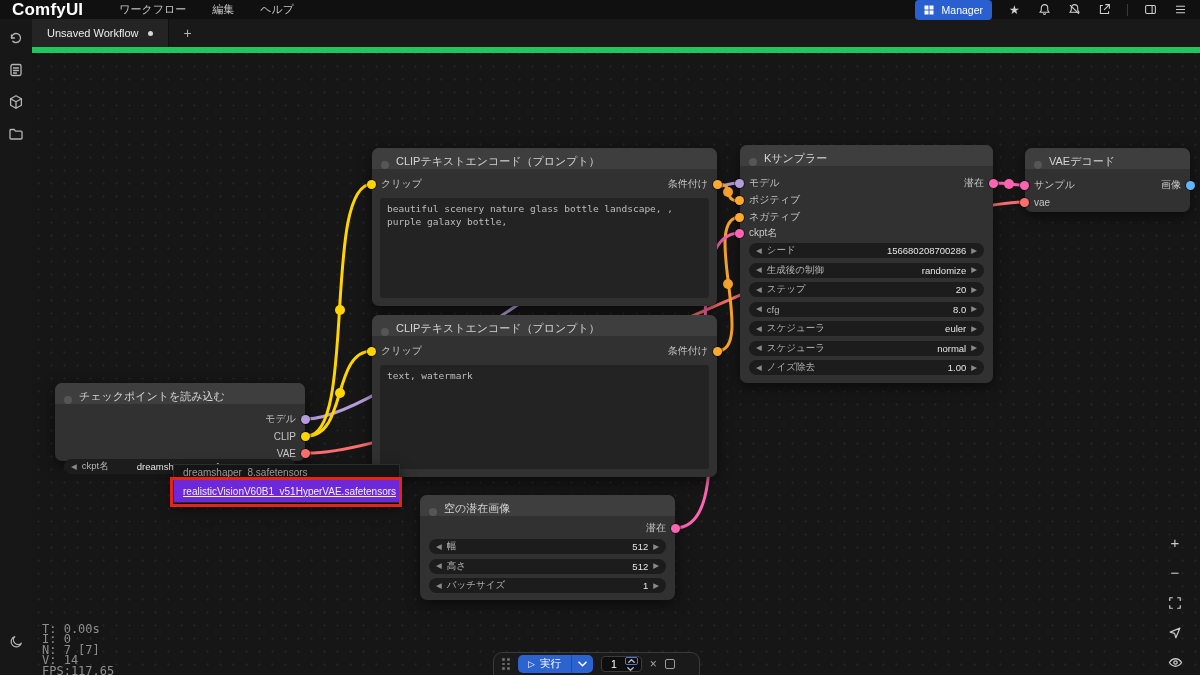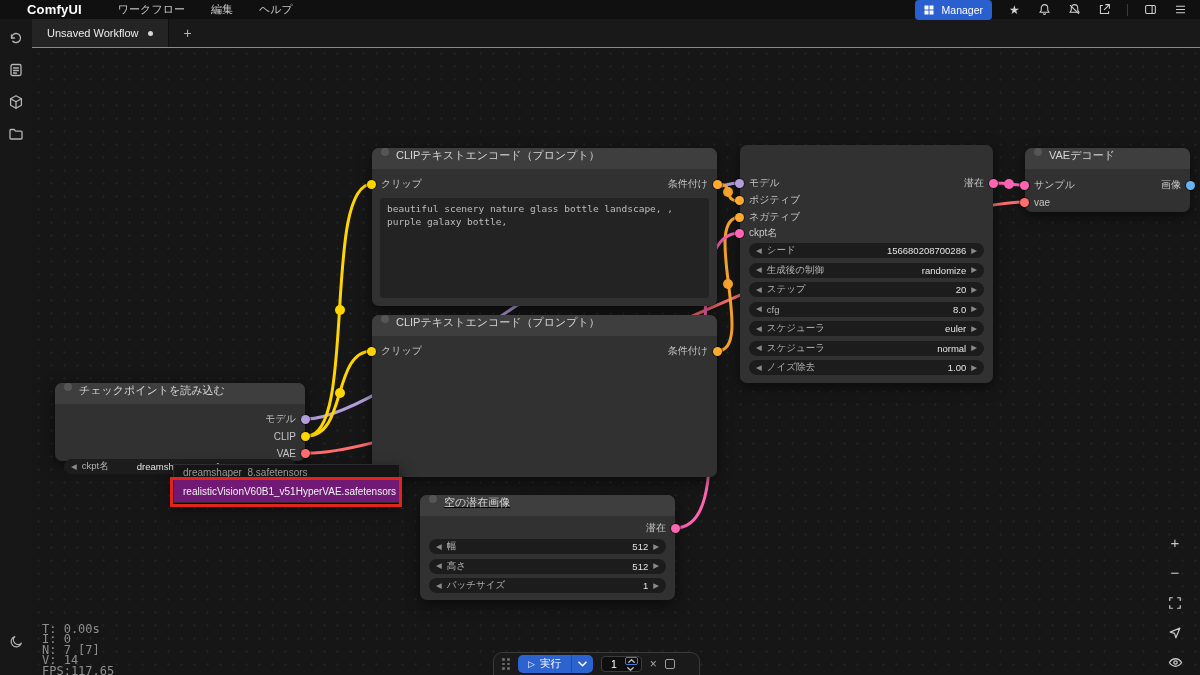--- a/index.html
+++ b/index.html
@@ -4,63 +4,63 @@
 <style>
   html,body{margin:0;padding:0;}
   body{
     width:1200px;height:675px;overflow:hidden;position:relative;
     background:#161616;
     font-family:"Liberation Sans","DejaVu Sans",sans-serif;
     user-select:none;
   }
   
   .topbar{position:absolute;left:0;top:0;right:0;height:19px;background:#101010;display:flex;align-items:center;z-index:30;}
-  .logo{color:#fff;font-weight:bold;font-size:13px;margin:0 36px 0 27px;letter-spacing:.2px;text-align:center;}
+  .logo{color:#fff;font-weight:bold;font-size:17px;margin:0 36px 0 12px;letter-spacing:.2px;text-align:center;}
   .menu-item{color:#c4c4c4;font-size:11px;margin-right:26px;cursor:default;}
   .topbar-right{display:flex;align-items:center;gap:15px;margin-left:auto;padding-right:12px;}
   .manager-btn{background:#2a5fd0;border-radius:4px;height:20px;display:flex;align-items:center;gap:8px;padding:0 9px;color:#fff;font-size:10.5px;text-align:center;}
   .tb-icon{width:15px;height:15px;display:flex;align-items:center;justify-content:center;color:#cfcfcf;font-size:12px;}
   .tb-icon svg{stroke:#cfcfcf;fill:none;stroke-width:1.3;}
   .tb-divider{width:1px;height:12px;background:#3a3a3a;}
   
-  .tabstrip{position:absolute;left:32px;top:19px;right:0;height:28px;background:#191919;border-bottom:1px solid #22c55e;display:flex;align-items:stretch;z-index:25;}
+  .tabstrip{position:absolute;left:32px;top:19px;right:0;height:28px;background:#191919;border-bottom:6px solid #22c55e;display:flex;align-items:stretch;z-index:25;}
   .tab{background:#242424;display:flex;align-items:center;gap:9px;padding:0 15px;color:#ececec;font-size:11px;border-right:1px solid #101010;}
   .unsaved-dot{width:5px;height:5px;background:#d6d6d6;border-radius:50%;}
   .newtab{color:#b5b5b5;font-size:14px;align-self:center;margin-left:9px;padding:1px 6px;}
   
   .sidebar{position:absolute;left:0;top:19px;bottom:0;width:32px;background:#171717;z-index:25;display:flex;flex-direction:column;align-items:center;padding-top:7px;gap:9px;box-sizing:border-box;}
   .side-btn{width:24px;height:23px;display:flex;align-items:center;justify-content:center;}
   .side-btn svg{stroke:#b5b5b5;fill:none;stroke-width:1.3;stroke-linecap:round;stroke-linejoin:round;}
   .side-spacer{margin-top:auto;}
   .side-bottom{margin-bottom:22px;}
   
   .canvas{position:absolute;left:32px;top:47px;right:0;bottom:0;
     background-image:radial-gradient(#212121 1px,transparent 1.3px);
     background-size:13px 13px;z-index:1;}
   .wires{position:absolute;left:0;top:0;width:1200px;height:675px;z-index:2;pointer-events:none;}
   
   .node{position:absolute;background:#313131;border-radius:7px;box-shadow:0 4px 14px rgba(0,0,0,.55);z-index:3;}
-  .nheader{height:21px;background:#3e3e3e;border-radius:7px 7px 0 0;display:flex;align-items:flex-start;gap:7px;padding:0 9px;color:#d6d6d6;font-size:11px;white-space:nowrap;overflow:hidden;}
+  .nheader{height:21px;background:#3e3e3e;border-radius:7px 7px 0 0;display:flex;align-items:flex-end;gap:7px;padding:0 9px;color:#d6d6d6;font-size:11px;white-space:nowrap;overflow:hidden;}
   .ndot{width:8px;height:8px;border-radius:50%;background:#565656;flex:none;}
   .port{position:absolute;display:flex;align-items:center;gap:5px;font-size:10px;color:#c6c6c6;height:14px;z-index:2;}
   .port.in{left:-5px;}
   .port.out{right:-5px;flex-direction:row-reverse;}
   .pdot{width:9px;height:9px;border-radius:50%;flex:none;box-shadow:0 0 0 1px rgba(0,0,0,.4);}
   .widgets{position:absolute;left:9px;right:9px;display:flex;flex-direction:column;gap:4.5px;}
   .widget{height:15px;background:#1c1c1c;border-radius:8px;display:flex;align-items:center;padding:0 7px;font-size:9.5px;color:#b5b5b5;gap:5px;}
   .warr{color:#8a8a8a;font-size:7.5px;line-height:1;}
   .wlabel{color:#b5b5b5;white-space:nowrap;}
   .wvalue{margin-left:auto;color:#e4e4e4;white-space:nowrap;}
   .wvalue.centered{flex:1;text-align:center;margin:0;overflow:hidden;}
   .prompt{position:absolute;left:8px;right:8px;background:#232323;border-radius:3px;color:#bdbdbd;
     font-family:"DejaVu Sans Mono",monospace;font-size:9.5px;line-height:1.4;padding:4px 7px;white-space:pre-wrap;overflow:hidden;}
   
   .ckpt-dropdown{position:absolute;left:173px;top:464px;width:227px;background:#151515;border:1px solid #2d2d2d;box-shadow:0 5px 12px rgba(0,0,0,.6);z-index:6;font-size:10px;box-sizing:border-box;}
   .dd-item{height:15px;display:flex;align-items:center;padding:0 9px;color:#9a9a9a;white-space:nowrap;overflow:hidden;}
-  .dd-item.selected{height:22px;color:#f2f2f2;background:#701a75;}
+  .dd-item.selected{height:22px;color:#f2f2f2;background:#6d28d9;text-decoration:underline;}
   .red-frame{position:absolute;left:170px;top:477px;width:232px;height:30px;border:3px solid #e1251b;z-index:7;box-sizing:border-box;}
   
   .stats{position:absolute;left:42px;top:624px;font-family:"DejaVu Sans Mono",monospace;font-size:12px;color:#8f8f8f;line-height:10.4px;z-index:4;}
   
   .runbar{position:absolute;left:493px;top:652px;width:207px;height:23px;background:#1a1a1a;border:1px solid #3a3a3a;border-bottom:none;border-radius:9px 9px 0 0;display:flex;align-items:center;padding:0 8px;gap:8px;z-index:9;box-sizing:border-box;}
   .drag-dots{display:grid;grid-template-columns:3px 3px;gap:2px 2px;}
   .drag-dots i{width:2.5px;height:2.5px;background:#6a6a6a;border-radius:50%;}
   .run-group{display:flex;align-items:stretch;}
   .run-btn{background:#2c63cf;color:#fff;font-size:10.5px;display:flex;align-items:center;gap:5px;padding:2px 10px;border-radius:5px 0 0 5px;}
   .run-caret{background:#2c63cf;border-left:1px solid #1f4da9;padding:0 6px;border-radius:0 5px 5px 0;display:flex;align-items:center;}
@@ -150,23 +150,28 @@
     <span>CLIPテキストエンコード（プロンプト）</span>
   </div>
   <div class="port in" style="top:29px">
     <span class="pdot" style="background: rgb(255, 213, 0);"></span>
     <span>クリップ</span>
   </div>
   <div class="port out" style="top:29px">
     <span class="pdot" style="background: rgb(255, 169, 49);"></span>
     <span>条件付け</span>
   </div>
+  <div class="prompt" style="top:50px;bottom:8px;">text, watermark</div>
 </div>
 
 <div class="node" style="left:740px;top:145px;width:253px;height:238px;">
+  <div class="nheader">
+    <span class="ndot"></span>
+    <span>Kサンプラー</span>
+  </div>
   <div class="port in" style="top:31px">
     <span class="pdot" style="background: rgb(179, 157, 219);"></span>
     <span>モデル</span>
   </div>
   <div class="port in" style="top:48px">
     <span class="pdot" style="background: rgb(255, 169, 49);"></span>
     <span>ポジティブ</span>
   </div>
   <div class="port in" style="top:65px">
     <span class="pdot" style="background: rgb(255, 169, 49);"></span>
@@ -238,21 +243,21 @@
   <div class="port in" style="top:47px">
     <span class="pdot" style="background: rgb(255, 110, 110);"></span>
     <span>vae</span>
   </div>
   <div class="port out" style="top:30px">
     <span class="pdot" style="background: rgb(100, 181, 246);"></span>
     <span>画像</span>
   </div>
 </div>
 
-<div class="node" style="left:420px;top:495px;width:255px;height:105px;text-decoration:underline;">
+<div class="node" style="left:420px;top:495px;width:255px;height:105px;">
   <div class="nheader">
     <span class="ndot"></span>
     <span>空の潜在画像</span>
   </div>
   <div class="port out" style="top:26px">
     <span class="pdot" style="background: rgb(255, 100, 180);"></span>
     <span>潜在</span>
   </div>
   <div class="widgets" style="top:44px">
     <div class="widget">

